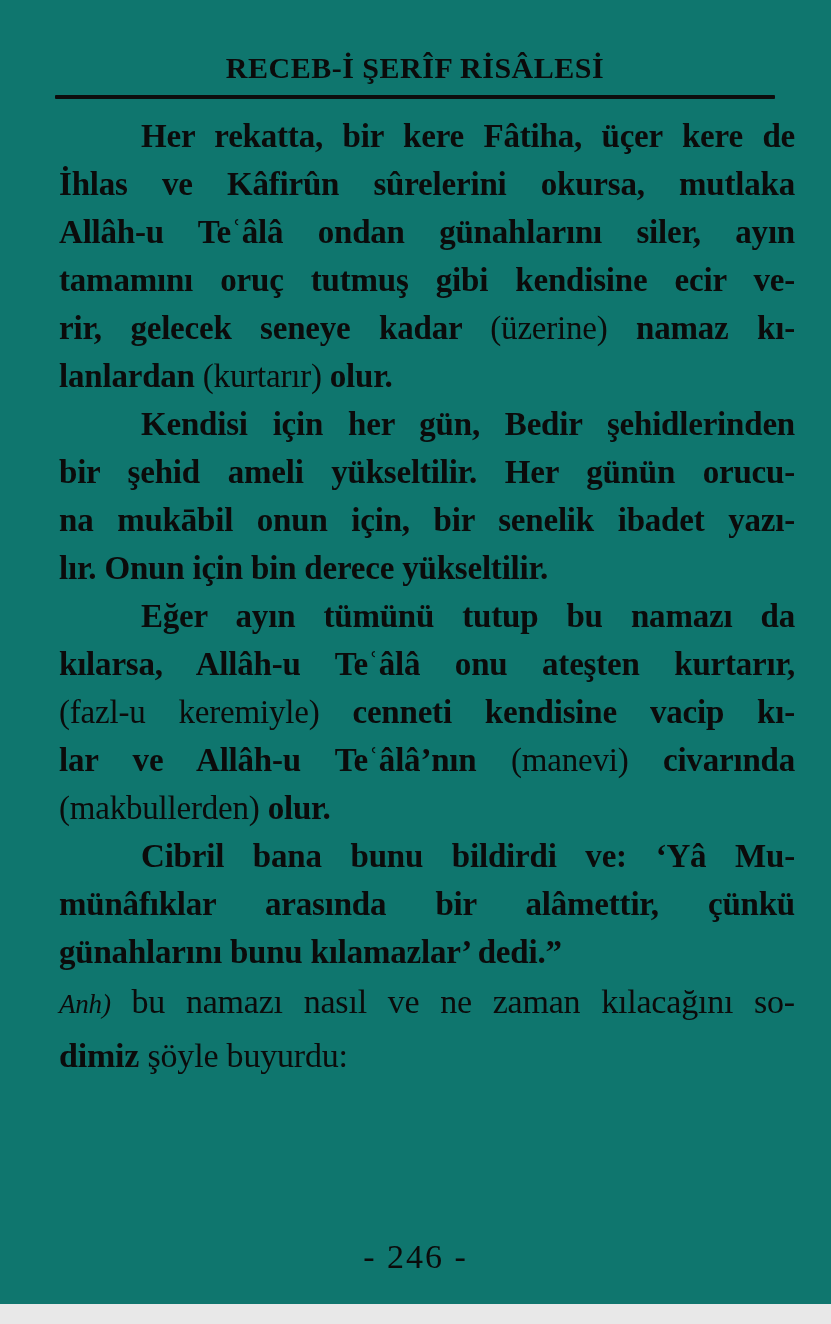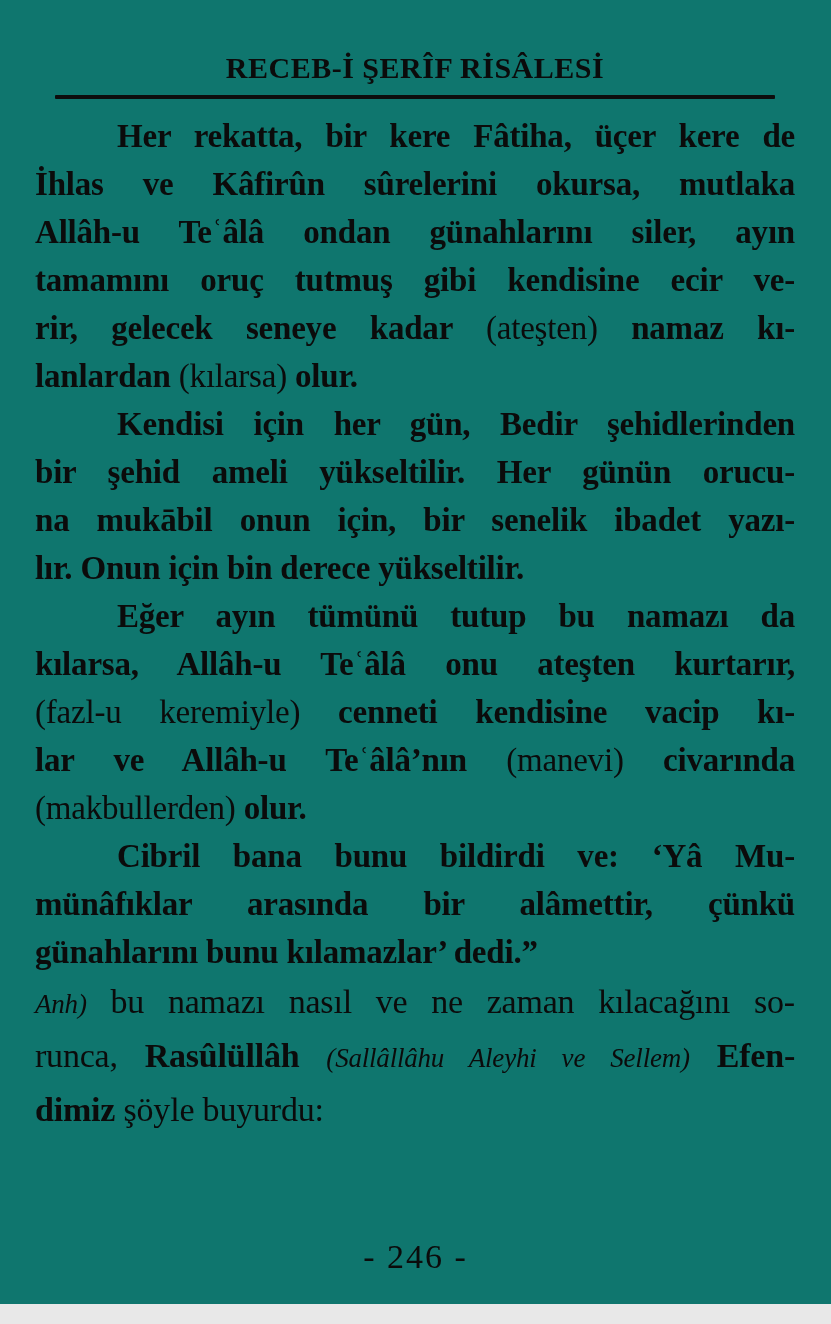--- a/index.html
+++ b/index.html
@@ -34,20 +34,21 @@
   main { margin-top: 13px; }
   .para { margin: 0; }
   .line {
     font-size: 33px;
     line-height: 48px;
     font-weight: bold;
     text-align: justify;
     text-align-last: justify;
     text-justify: inter-word;
     letter-spacing: -0.2px;
+    margin-left: 24px;
   }
   .para-regular .line {
     font-weight: normal;
     font-size: 34px;
     line-height: 51px;
   }
   .line.indent { text-indent: 82px; }
   .line.last { text-align-last: left; }
   .seg-b { font-weight: bold; }
   .seg-r { font-weight: normal; }
@@ -72,22 +73,22 @@
     <h1 class="title">RECEB-İ ŞERÎF RİSÂLESİ</h1>
     <div class="rule"></div>
   </header>
 
   <main id="body-text">
       <div class="para para-bold">
         <div class="line indent"><span class="seg-b">Her rekatta, bir kere Fâtiha, üçer kere de</span></div>
         <div class="line"><span class="seg-b">İhlas ve Kâfirûn sûrelerini okursa, mutlaka</span></div>
         <div class="line"><span class="seg-b">Allâh-u Teʿâlâ ondan günahlarını siler, ayın</span></div>
         <div class="line"><span class="seg-b">tamamını oruç tutmuş gibi kendisine ecir ve-</span></div>
-        <div class="line"><span class="seg-b">rir, gelecek seneye kadar </span><span class="seg-r">(ateşten)</span><span class="seg-b"> namaz kı-</span></div>
-        <div class="line last"><span class="seg-b">lanlardan </span><span class="seg-r">(kılarsa)</span><span class="seg-b"> olur.</span></div>
+        <div class="line"><span class="seg-b">rir, gelecek seneye kadar </span><span class="seg-r">(üzerine)</span><span class="seg-b"> namaz kı-</span></div>
+        <div class="line last"><span class="seg-b">lanlardan </span><span class="seg-r">(kurtarır)</span><span class="seg-b"> olur.</span></div>
       </div>
       <div class="para para-bold">
         <div class="line indent"><span class="seg-b">Kendisi için her gün, Bedir şehidlerinden</span></div>
         <div class="line"><span class="seg-b">bir şehid ameli yükseltilir. Her günün orucu-</span></div>
         <div class="line"><span class="seg-b">na mukābil onun için, bir senelik ibadet yazı-</span></div>
         <div class="line last"><span class="seg-b">lır. Onun için bin derece yükseltilir.</span></div>
       </div>
       <div class="para para-bold">
         <div class="line indent"><span class="seg-b">Eğer ayın tümünü tutup bu namazı da</span></div>
         <div class="line"><span class="seg-b">kılarsa, Allâh-u Teʿâlâ onu ateşten kurtarır,</span></div>
@@ -95,21 +96,20 @@
         <div class="line"><span class="seg-b">lar ve Allâh-u Teʿâlâ’nın </span><span class="seg-r">(manevi)</span><span class="seg-b"> civarında</span></div>
         <div class="line last"><span class="seg-r">(makbullerden)</span><span class="seg-b"> olur.</span></div>
       </div>
       <div class="para para-bold">
         <div class="line indent"><span class="seg-b">Cibril bana bunu bildirdi ve: ‘Yâ Mu-</span></div>
         <div class="line"><span class="seg-b">münâfıklar arasında bir alâmettir, çünkü</span></div>
         <div class="line last"><span class="seg-b">günahlarını bunu kılamazlar’ dedi.”</span></div>
       </div>
       <div class="para para-regular">
         <div class="line"><span class="seg-i">Anh)</span><span class="seg-r"> bu namazı nasıl ve ne zaman kılacağını so-</span></div>
-        <div class="line"><span class="seg-r">runca, </span><span class="seg-b">Rasûlüllâh </span><span class="seg-i">(Sallâllâhu Aleyhi ve Sellem)</span><span class="seg-b"> Efen-</span></div>
         <div class="line last"><span class="seg-b">dimiz </span><span class="seg-r">şöyle buyurdu:</span></div>
       </div>
     </main>
 
   <footer>
     <div class="page-number">- 246 -</div>
   </footer>
 </div>
 
 </body></html>

